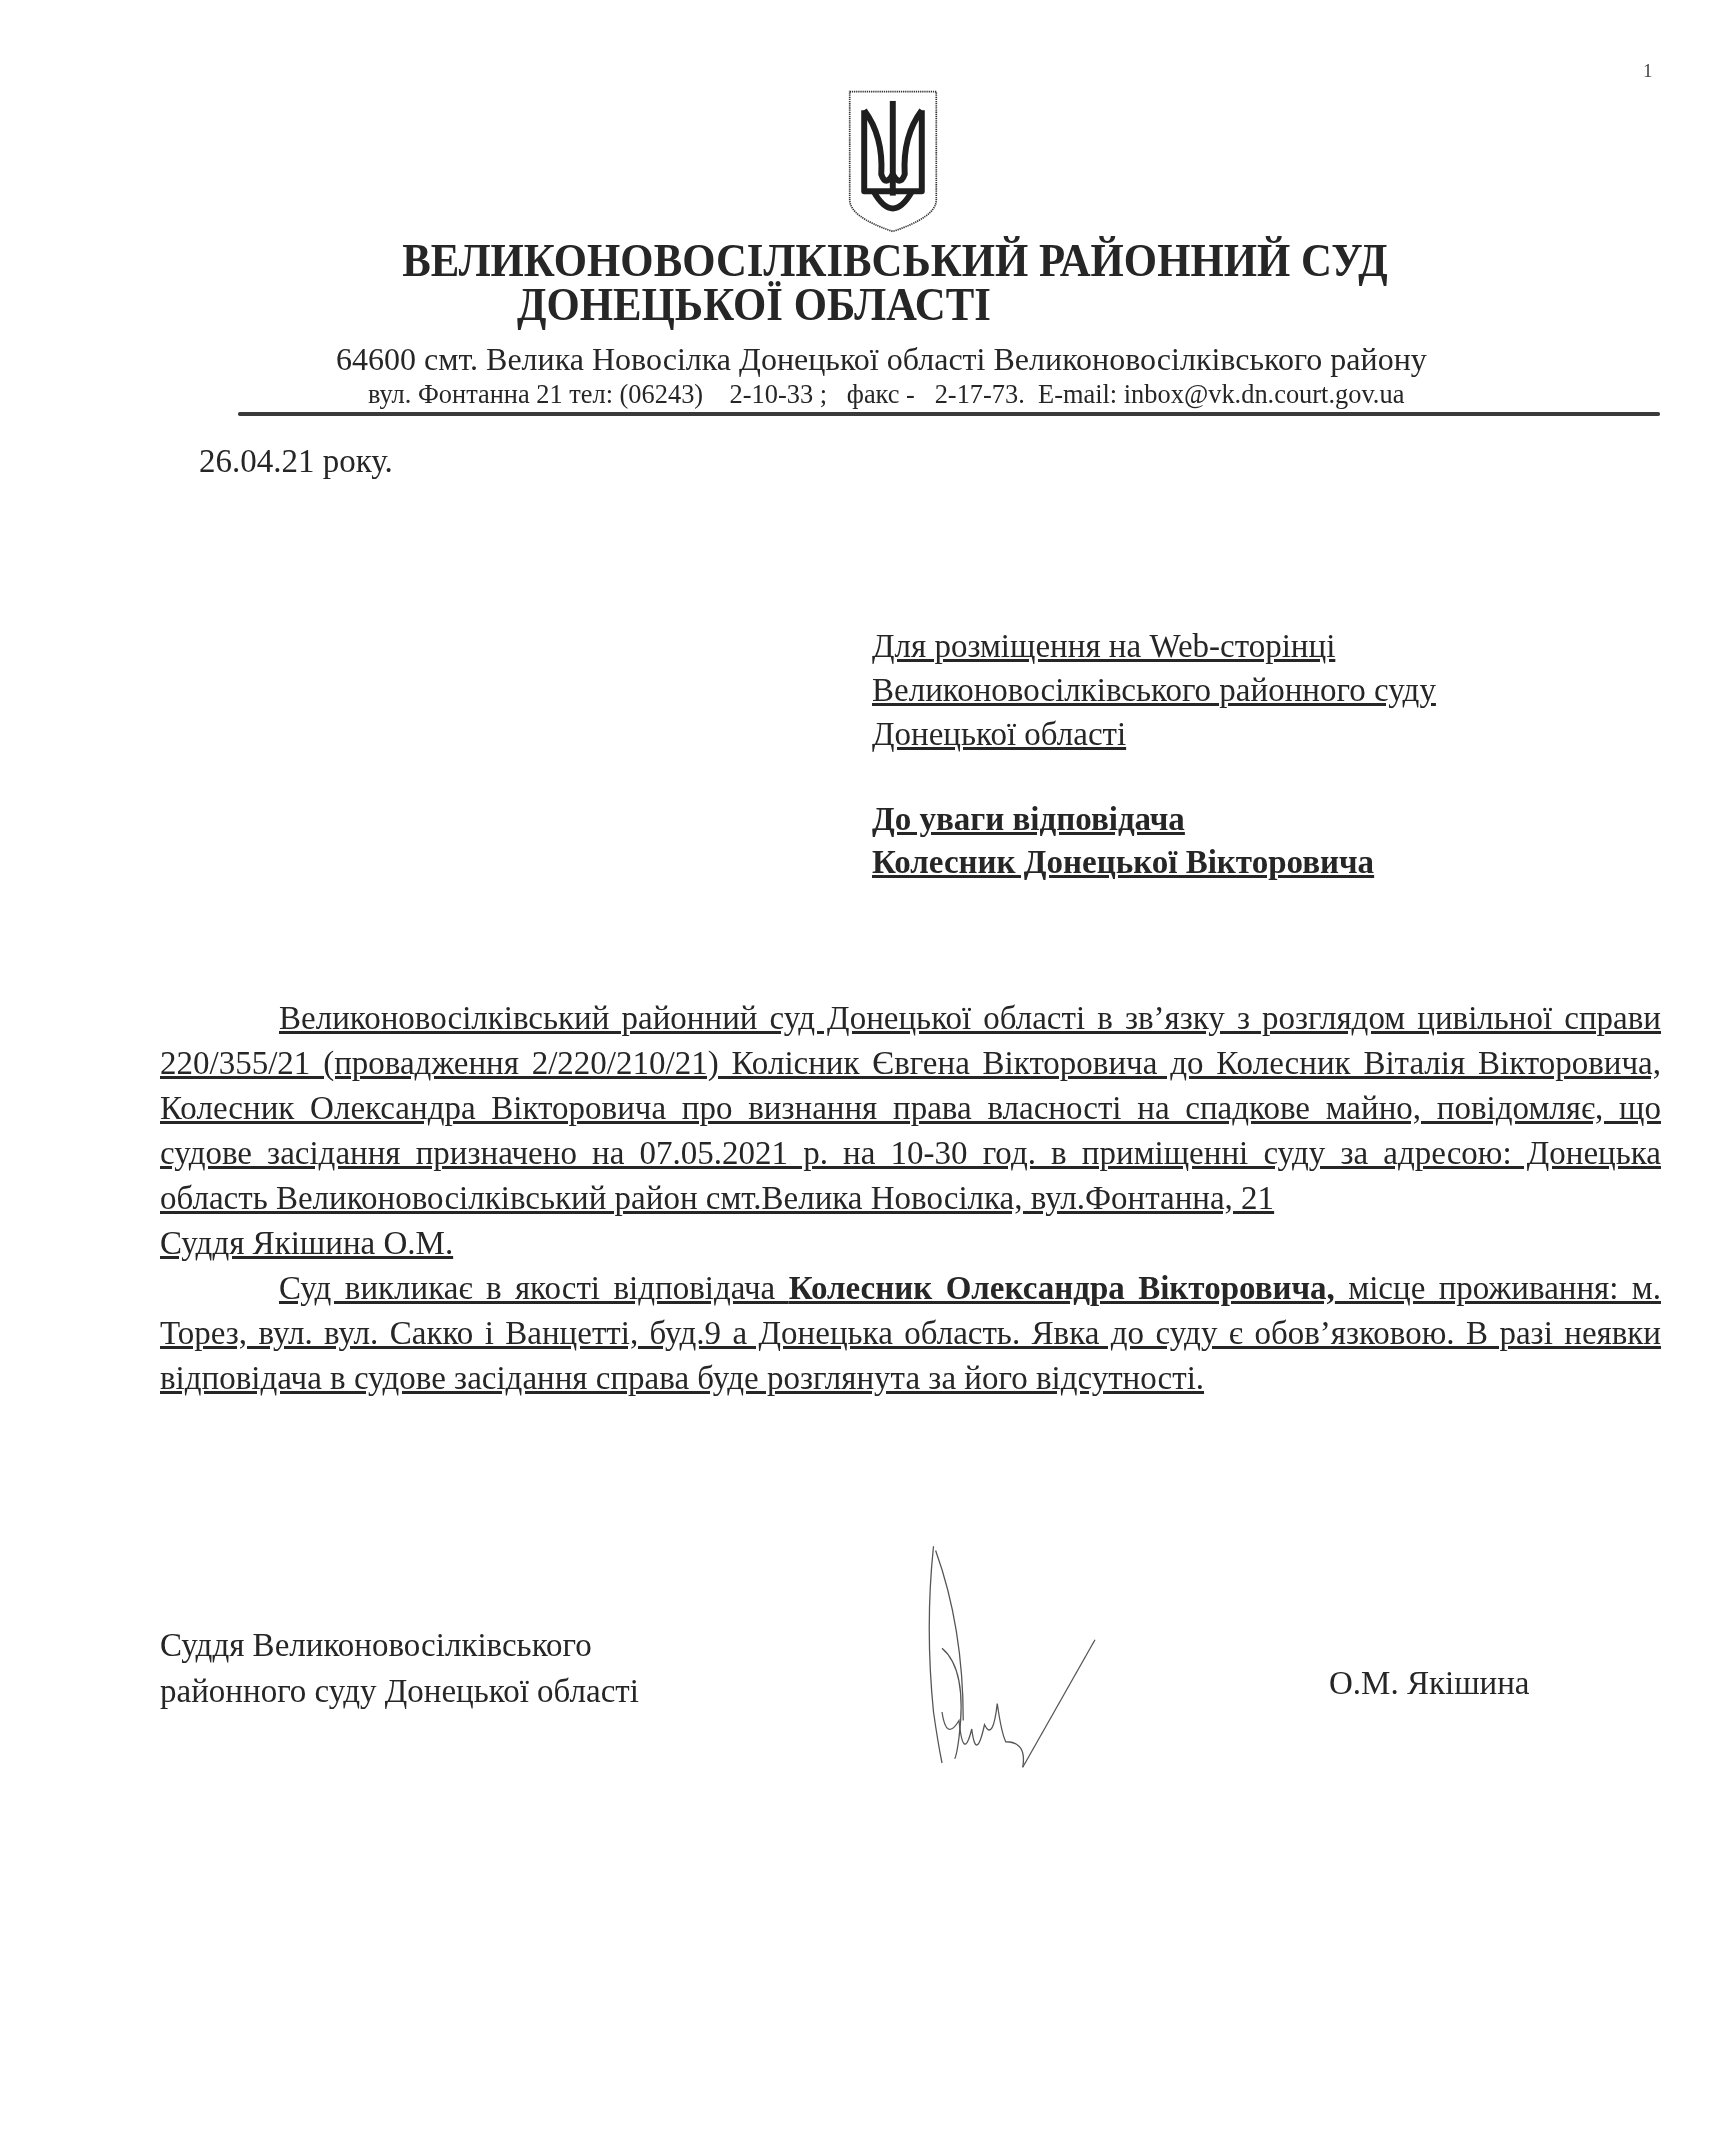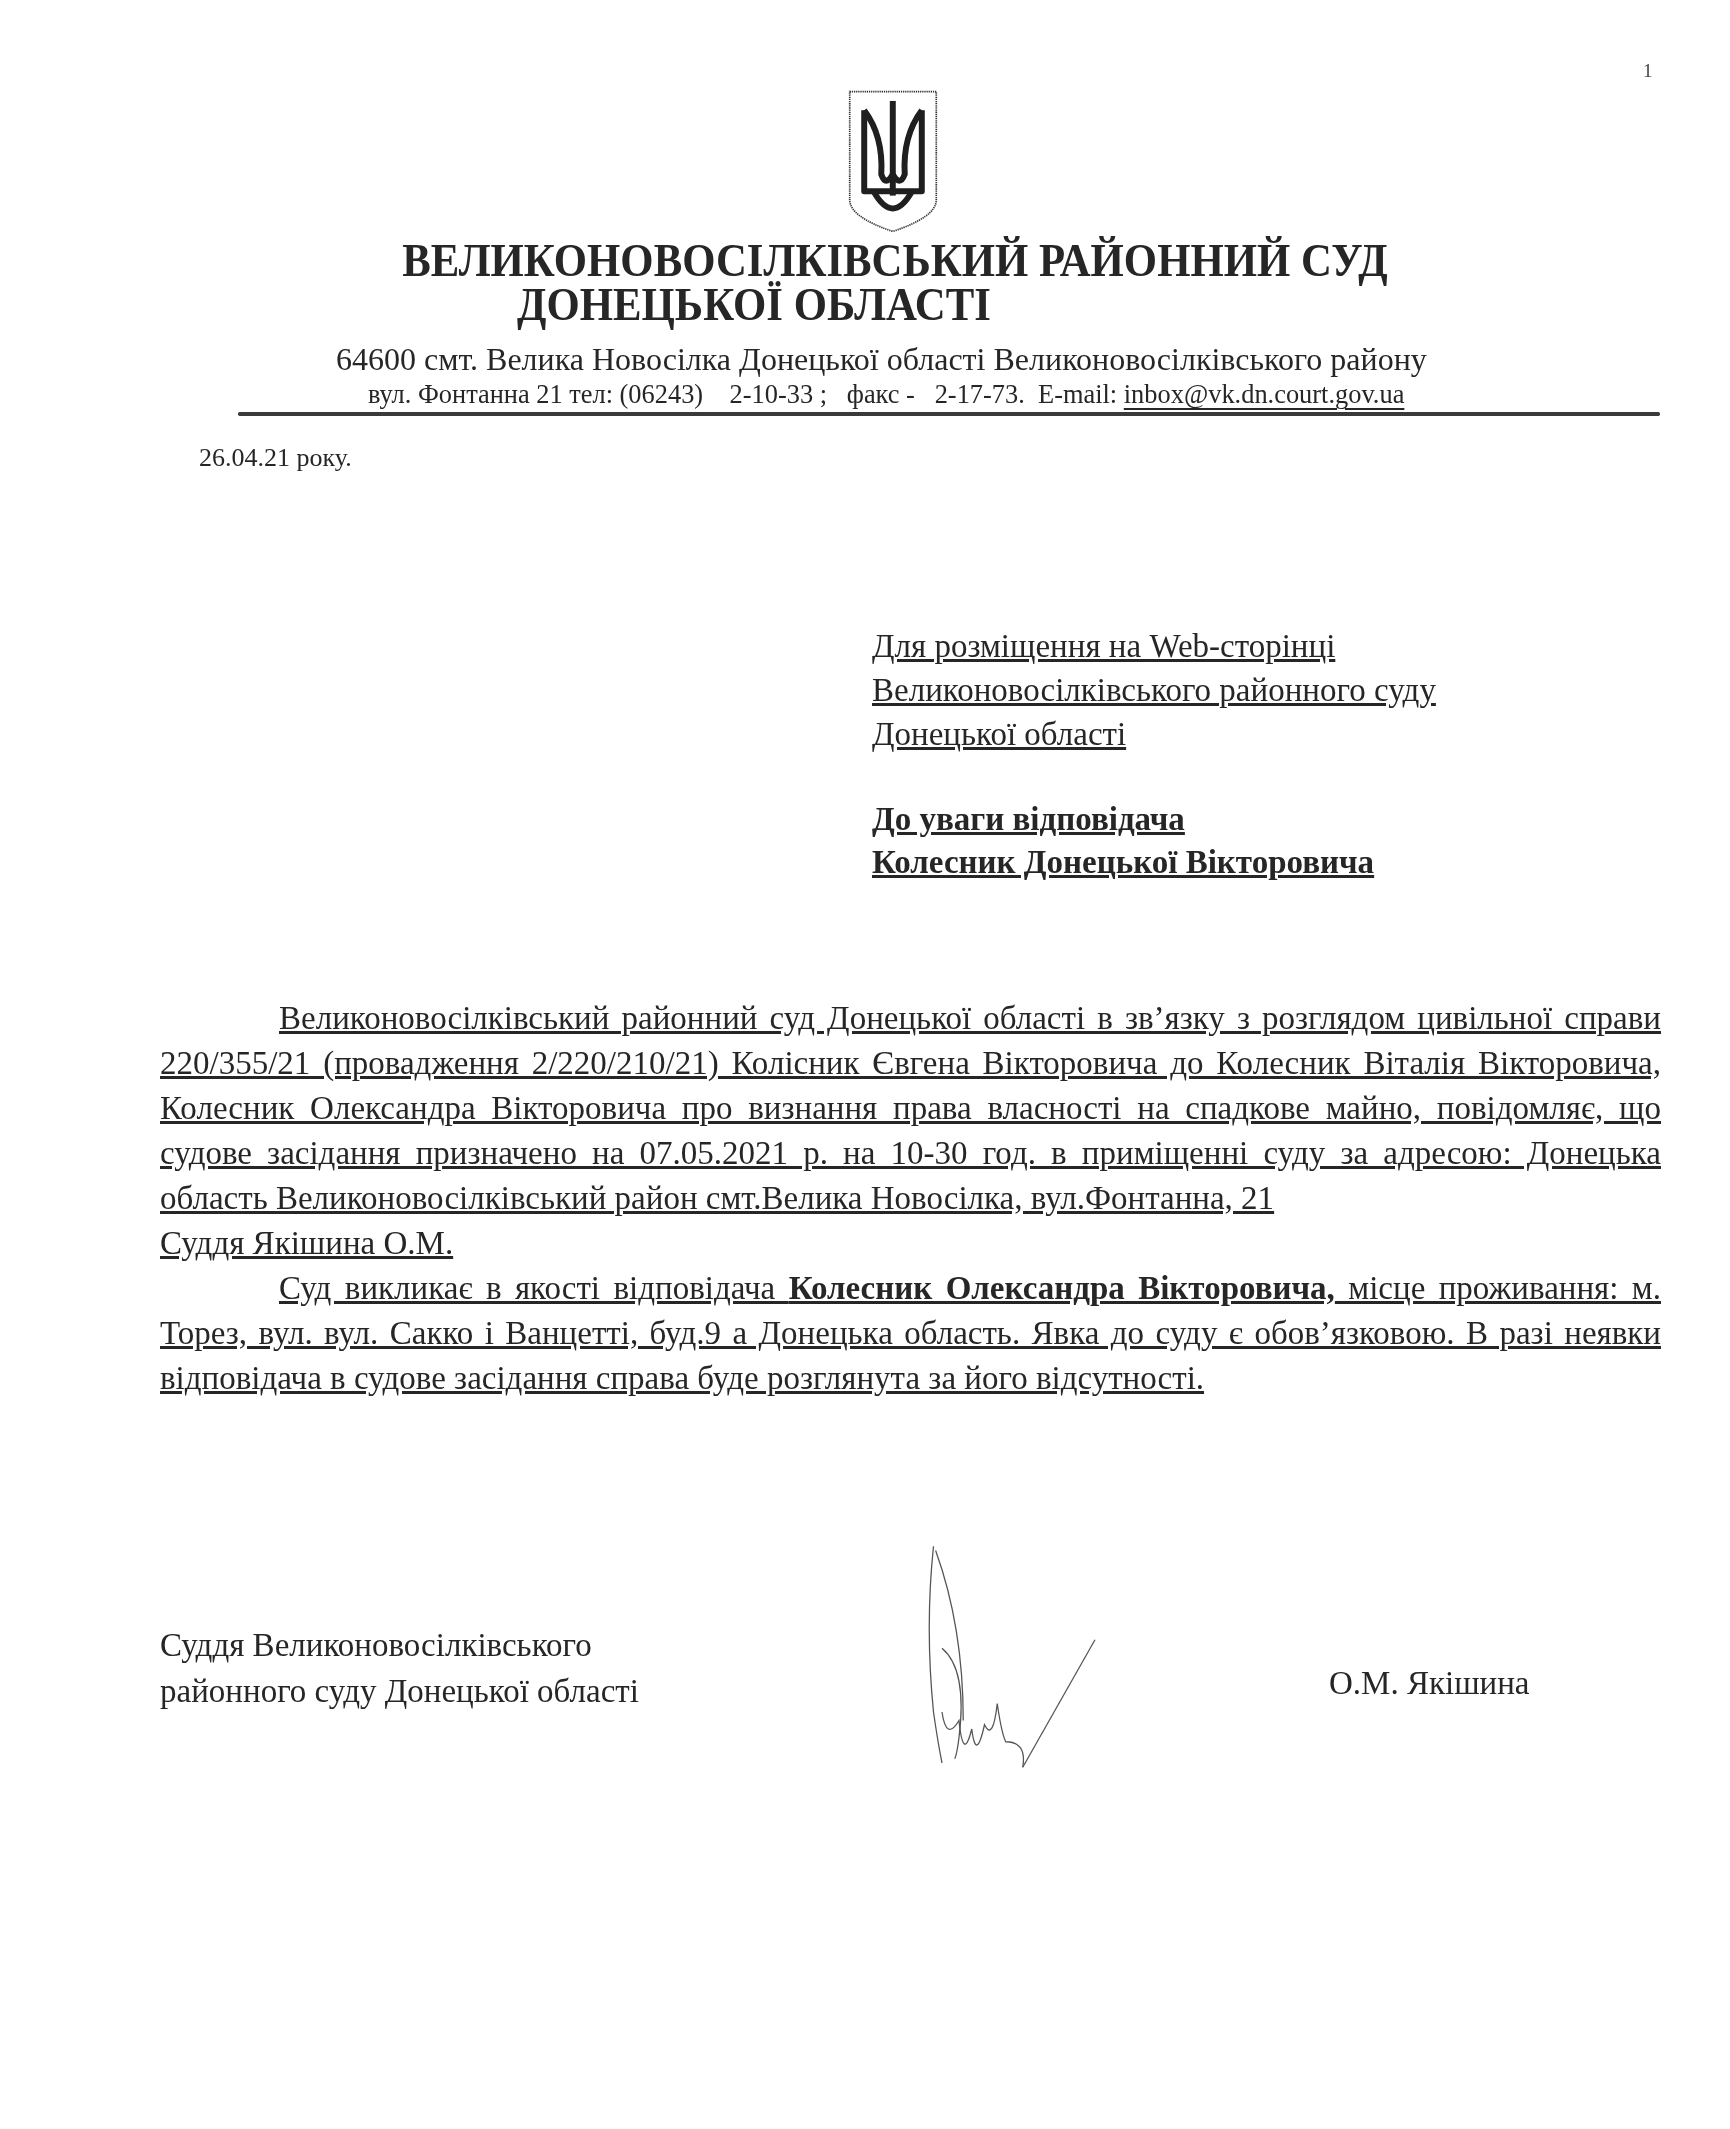--- a/index.html
+++ b/index.html
@@ -7,23 +7,23 @@
          font-family: "Liberation Serif", "DejaVu Serif", serif; color: #262626; }
   .abs { position: absolute; }
   .page-num { left: 1643px; top: 60px; font-size: 19px; color: #444; }
   .coat { left: 847px; top: 89px; width: 92px; height: 145px; }
   .hdr-title { left: 0; width: 1730px; text-align: center; font-weight: bold; font-size: 46px;
                line-height: 1; letter-spacing: 0px; transform: scaleX(0.93); transform-origin: center; }
   .hdr1 { top: 238px; left: 30px; }
   .hdr2 { top: 282px; left: -111px; }
   .addr1 { left: 336px; top: 341px; font-size: 32px; white-space: nowrap; }
   .addr2 { left: 368px; top: 379px; font-size: 26.4px; white-space: nowrap; }
-  .addr2 .email { text-decoration: underline; text-decoration-thickness: 2.1px; text-underline-offset: 5.1px; }
+  .addr2 .email { text-decoration-thickness: 2.1px; text-underline-offset: 5.1px; }
   .rule { left: 238px; top: 412px; width: 1422px; height: 3.8px; background: #3a3a3a; border-radius: 1.7px; }
-  .date { left: 199px; top: 443px; font-size: 26px; }
+  .date { left: 199px; top: 443px; font-size: 33px; }
   .recip { left: 872px; font-size: 33px; white-space: nowrap; text-decoration: underline; }
   .recip.bold { font-weight: bold; }
   .body { left: 160px; width: 1501px; font-size: 33px; line-height: 45px; }
   .body p { margin: 0; text-align: justify; text-indent: 119px; text-decoration: underline; }
   .body p.noindent { text-indent: 0; }
   .body b { font-weight: bold; }
   .sig-left { left: 160px; top: 1622px; font-size: 33px; line-height: 46px; }
   .sig-right { left: 1329px; top: 1665px; font-size: 33px; }
   .signature { left: 916px; top: 1542px; width: 358px; height: 238px; }
 </style>

